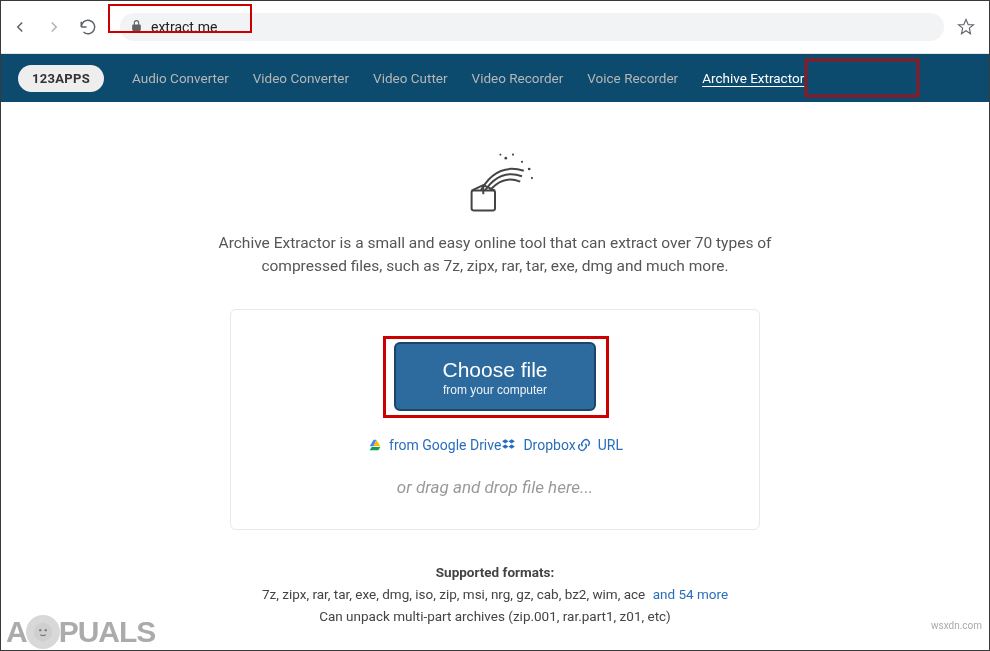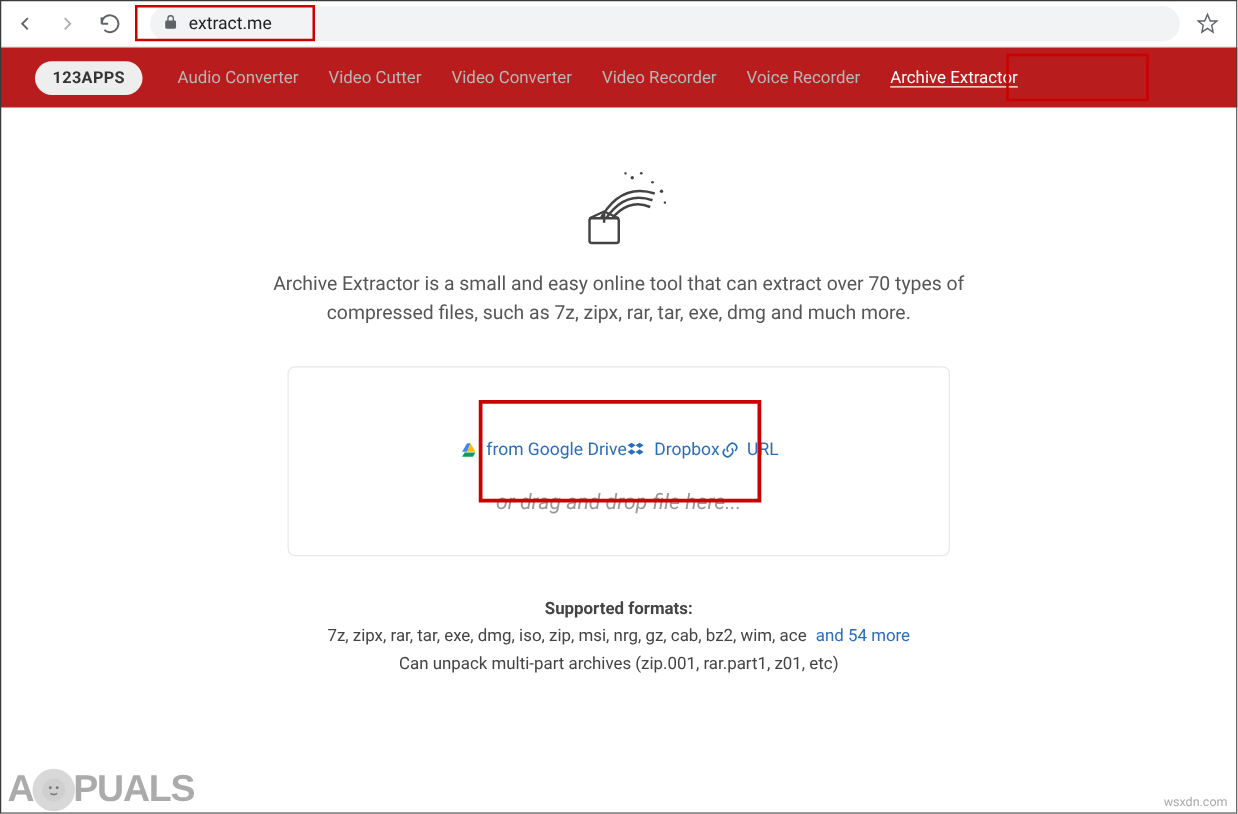--- a/index.html
+++ b/index.html
@@ -1,31 +1,31 @@
 <!DOCTYPE html>
 <html><head>
   <meta charset="utf-8">
   <style>
     * { margin: 0; padding: 0; box-sizing: border-box; }
     body { font-family: -apple-system, BlinkMacSystemFont, "Segoe UI", Roboto, Arial, sans-serif; background: #fff; width: 990px; height: 651px; overflow: hidden; position: relative; }
     
     
-    .browser-bar { height: 38px; display: flex; align-items: center; padding: 0 8px; border-bottom: 1px solid #e5e5e5; background: #fff; gap: 10px; }
+    .browser-bar { height: 54px; display: flex; align-items: center; padding: 0 8px; border-bottom: 1px solid #e5e5e5; background: #fff; gap: 10px; }
     .nav-btn { width: 24px; height: 24px; display: flex; align-items: center; justify-content: center; color: #5f6368; cursor: pointer; }
     .nav-btn svg { width: 18px; height: 18px; stroke: currentColor; fill: none; stroke-width: 2; }
     .url-bar { flex: 1; height: 28px; margin-left: 10px; display: flex; align-items: center; padding: 0 10px; gap: 8px; border-radius: 14px; background: #f1f3f4; }
     .url-bar-inner { display: flex; align-items: center; gap: 8px; }
     .lock-icon svg { width: 13px; height: 13px; fill: #5f6368; }
     .url-text { font-size: 14px; color: #202124; }
     .star-btn { margin-left: auto; margin-right: 4px; color: #5f6368; }
     .star-btn svg { width: 18px; height: 18px; stroke: currentColor; fill: none; stroke-width: 1.5; }
     .url-highlight-box { position: absolute; border: 2px solid #cc0000; top: 4px; left: 108px; width: 144px; height: 29px; pointer-events: none; }
     
     
-    .top-nav { background: #b91c1c; height: 48px; display: flex; align-items: center; padding: 0 28px; gap: 4px; position: relative; }
+    .top-nav { background: #0c4a6e; height: 48px; display: flex; align-items: center; padding: 0 18px; gap: 4px; position: relative; }
     .logo-pill { background: #eee; color: #333; padding: 6px 14px; border-radius: 14px; font-weight: 700; font-size: 13px; margin-right: 14px; letter-spacing: 0.3px; }
     .nav-item { color: #b7b7b7; font-size: 13.5px; padding: 14px 10px; cursor: pointer; white-space: nowrap; }
     .nav-item.active { color: #fff; text-decoration: underline; text-underline-offset: 3px; }
     .nav-highlight { position: absolute; border: 2px solid #cc0000; top: 5px; height: 38px; left: 805px; width: 114px; pointer-events: none; }
     
     
     .main { padding-top: 40px; text-align: center; }
     .hero-icon { width: 90px; height: 70px; margin: 0 auto 20px; }
     .description { max-width: 600px; margin: 0 auto 30px; color: #565656; font-size: 15.5px; line-height: 1.5; }
     
@@ -44,21 +44,21 @@
     
     
     .formats { margin-top: 34px; font-size: 13.5px; color: #444; }
     .formats .hdr { font-weight: 700; margin-bottom: 6px; }
     .formats .row { margin-bottom: 6px; }
     .more-link { color: #2a6ebb; cursor: pointer; }
     
     
     .watermark { position: absolute; bottom: 2px; left: 6px; font-size: 30px; font-weight: 700; color: #888; letter-spacing: -1px; font-family: Arial, sans-serif; opacity: 0.7; display: flex; align-items: center; }
     .watermark .face { width: 34px; height: 34px; border-radius: 50%; background: #c8c8c8; display: inline-flex; align-items: center; justify-content: center; margin: 0 -1px; }
-    .domain-mark { position: absolute; bottom: 3px; right: 8px; font-size: 10px; color: #aaa; }
+    .domain-mark { position: absolute; bottom: 20px; right: 8px; font-size: 10px; color: #aaa; }
     
     .page-border { position: absolute; inset: 0; border: 1px solid #3a3a3a; pointer-events: none; }
   </style>
 </head>
 <body>
 
 <div class="browser-bar">
   <div class="nav-btn">
       <svg viewBox="0 0 24 24">
         <path d="M15 18l-6-6 6-6"></path>
@@ -86,22 +86,22 @@
       <svg viewBox="0 0 24 24">
         <path d="M12 2l3 7h7l-5.5 4.5L18 21l-6-4-6 4 1.5-7.5L2 9h7z"></path>
       </svg>
     </div>
 </div>
 <div class="url-highlight-box"></div>
 
 <div class="top-nav">
   <div class="logo-pill">123APPS</div>
   <div class="nav-item">Audio Converter</div>
+  <div class="nav-item">Video Converter</div>
   <div class="nav-item">Video Cutter</div>
-  <div class="nav-item">Video Converter</div>
   <div class="nav-item">Video Recorder</div>
   <div class="nav-item">Voice Recorder</div>
   <div class="nav-item active">Archive Extractor</div>
 
   <div class="nav-highlight"></div>
 </div>
 
 <div class="main">
   <div class="hero-icon">
     <svg viewBox="0 0 100 80">
@@ -119,20 +119,24 @@
         <circle cx="80" cy="22" r="1.2"></circle>
           <circle cx="88" cy="30" r="1.5"></circle>
         <path d="M55 14 l2 0 m-1 -1 v2" stroke="#444" stroke-width="1.5"></path>
         <path d="M90 40 l2 0 m-1 -1 v2" stroke="#444" stroke-width="1.5"></path>
       </g>
     </svg>
   </div>
   <p class="description">Archive Extractor is a small and easy online tool that can extract over 70 types of compressed files, such as 7z, zipx, rar, tar, exe, dmg and much more.</p>
 
   <div class="upload-card">
+    <button class="choose-btn">
+      <span class="main-label">Choose file</span>
+      <span class="sub-label">from your computer</span>
+    </button>
     <div class="choose-highlight"></div>
 
     <div class="alt-sources">
       <a class="alt-link">
         <svg viewBox="0 0 24 24">
             <path fill="#0F9D58" d="M4 20l3-5h13l-3 5z"></path>
             <path fill="#4285F4" d="M14 4h-4L4 14h6z"></path>
             <path fill="#FBBC04" d="M14 4l6 10H10z"></path>
           </svg>
         <span>from Google Drive</span>

